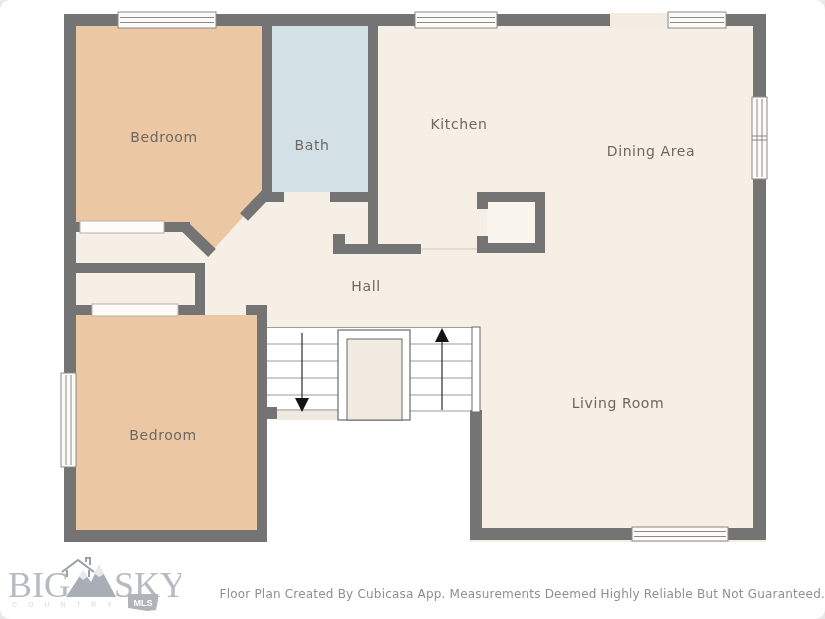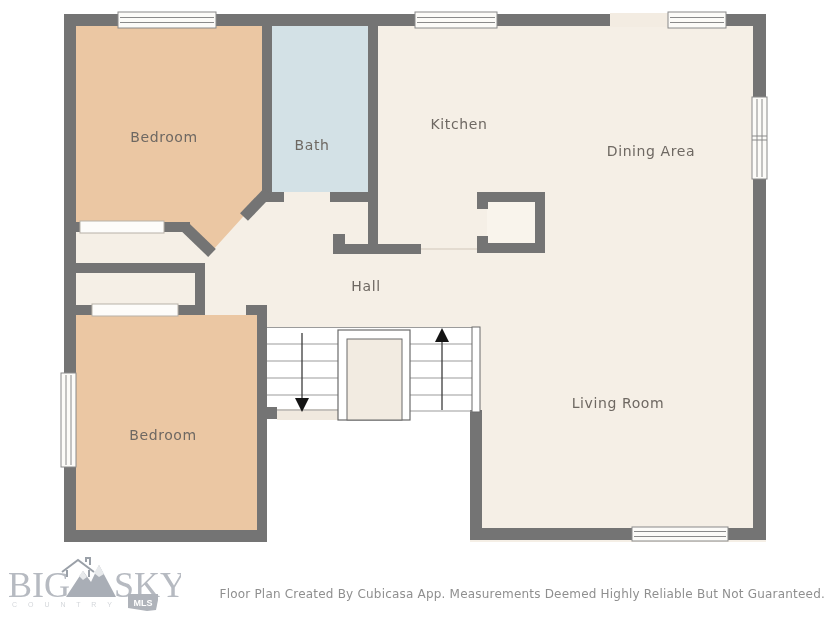--- a/index.html
+++ b/index.html
@@ -1,17 +1,17 @@
 <!DOCTYPE html>
 <html><head>
 <meta charset="utf-8">
 <style>
   html,body{margin:0;padding:0;background:#e9e9e9;}
   .page{position:relative;width:825px;height:619px;background:#ffffff;overflow:hidden;
-        font-family:"DejaVu Sans","Liberation Sans",sans-serif;}
+        font-family:"DejaVu Sans","Liberation Sans",sans-serif;border-radius:10px;}
   svg{display:block;}
   .plan-svg{position:absolute;left:0;top:0;}
   .room-label{font-family:"DejaVu Sans","Liberation Sans",sans-serif;font-size:14px;
               letter-spacing:.6px;fill:#6e6862;}
   .logo{position:absolute;left:6px;top:556px;}
   .logo-word{font-family:"Liberation Serif","DejaVu Serif",serif;font-size:36px;fill:#b6bac1;}
   .logo-sub{font-family:"Liberation Sans",sans-serif;font-size:7px;letter-spacing:4.5px;fill:#d4d7db;}
   .badge-text{font-family:"Liberation Sans",sans-serif;font-size:9px;font-weight:bold;fill:#ffffff;}
   .disclaimer{position:absolute;left:0;right:0;top:587px;text-align:right;
               font-size:12px;color:#8f8f8f;letter-spacing:.2px;padding-left:16px;}

